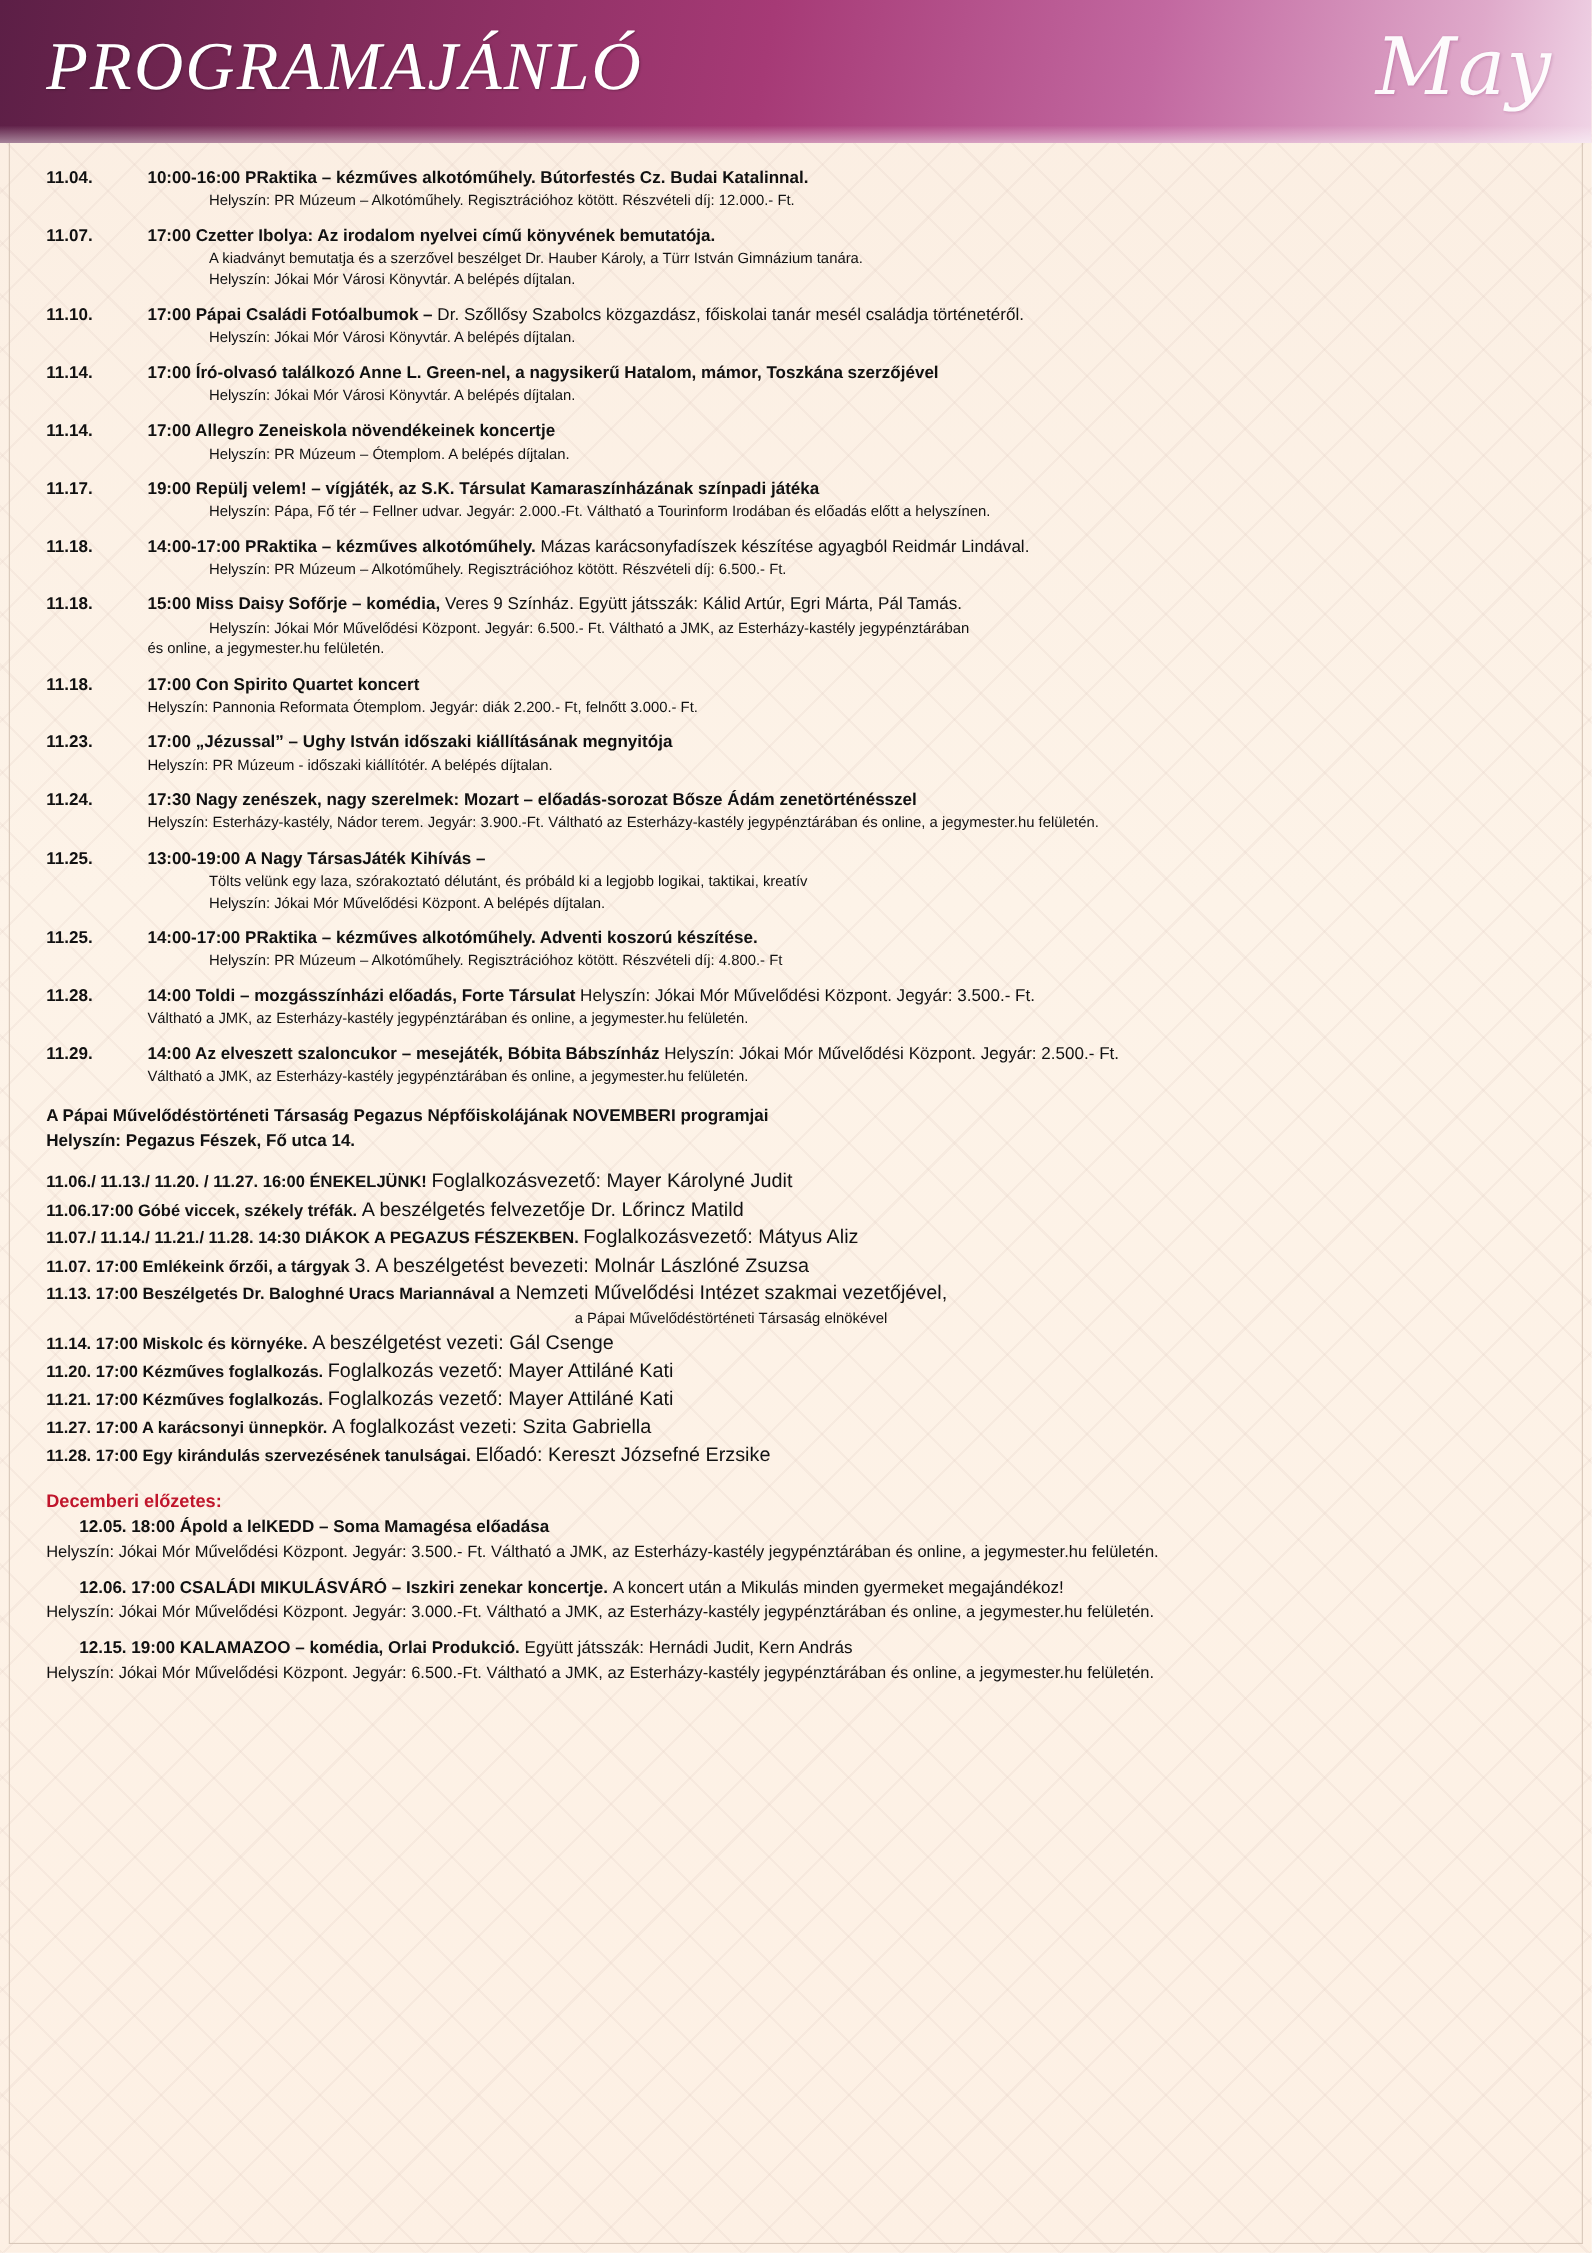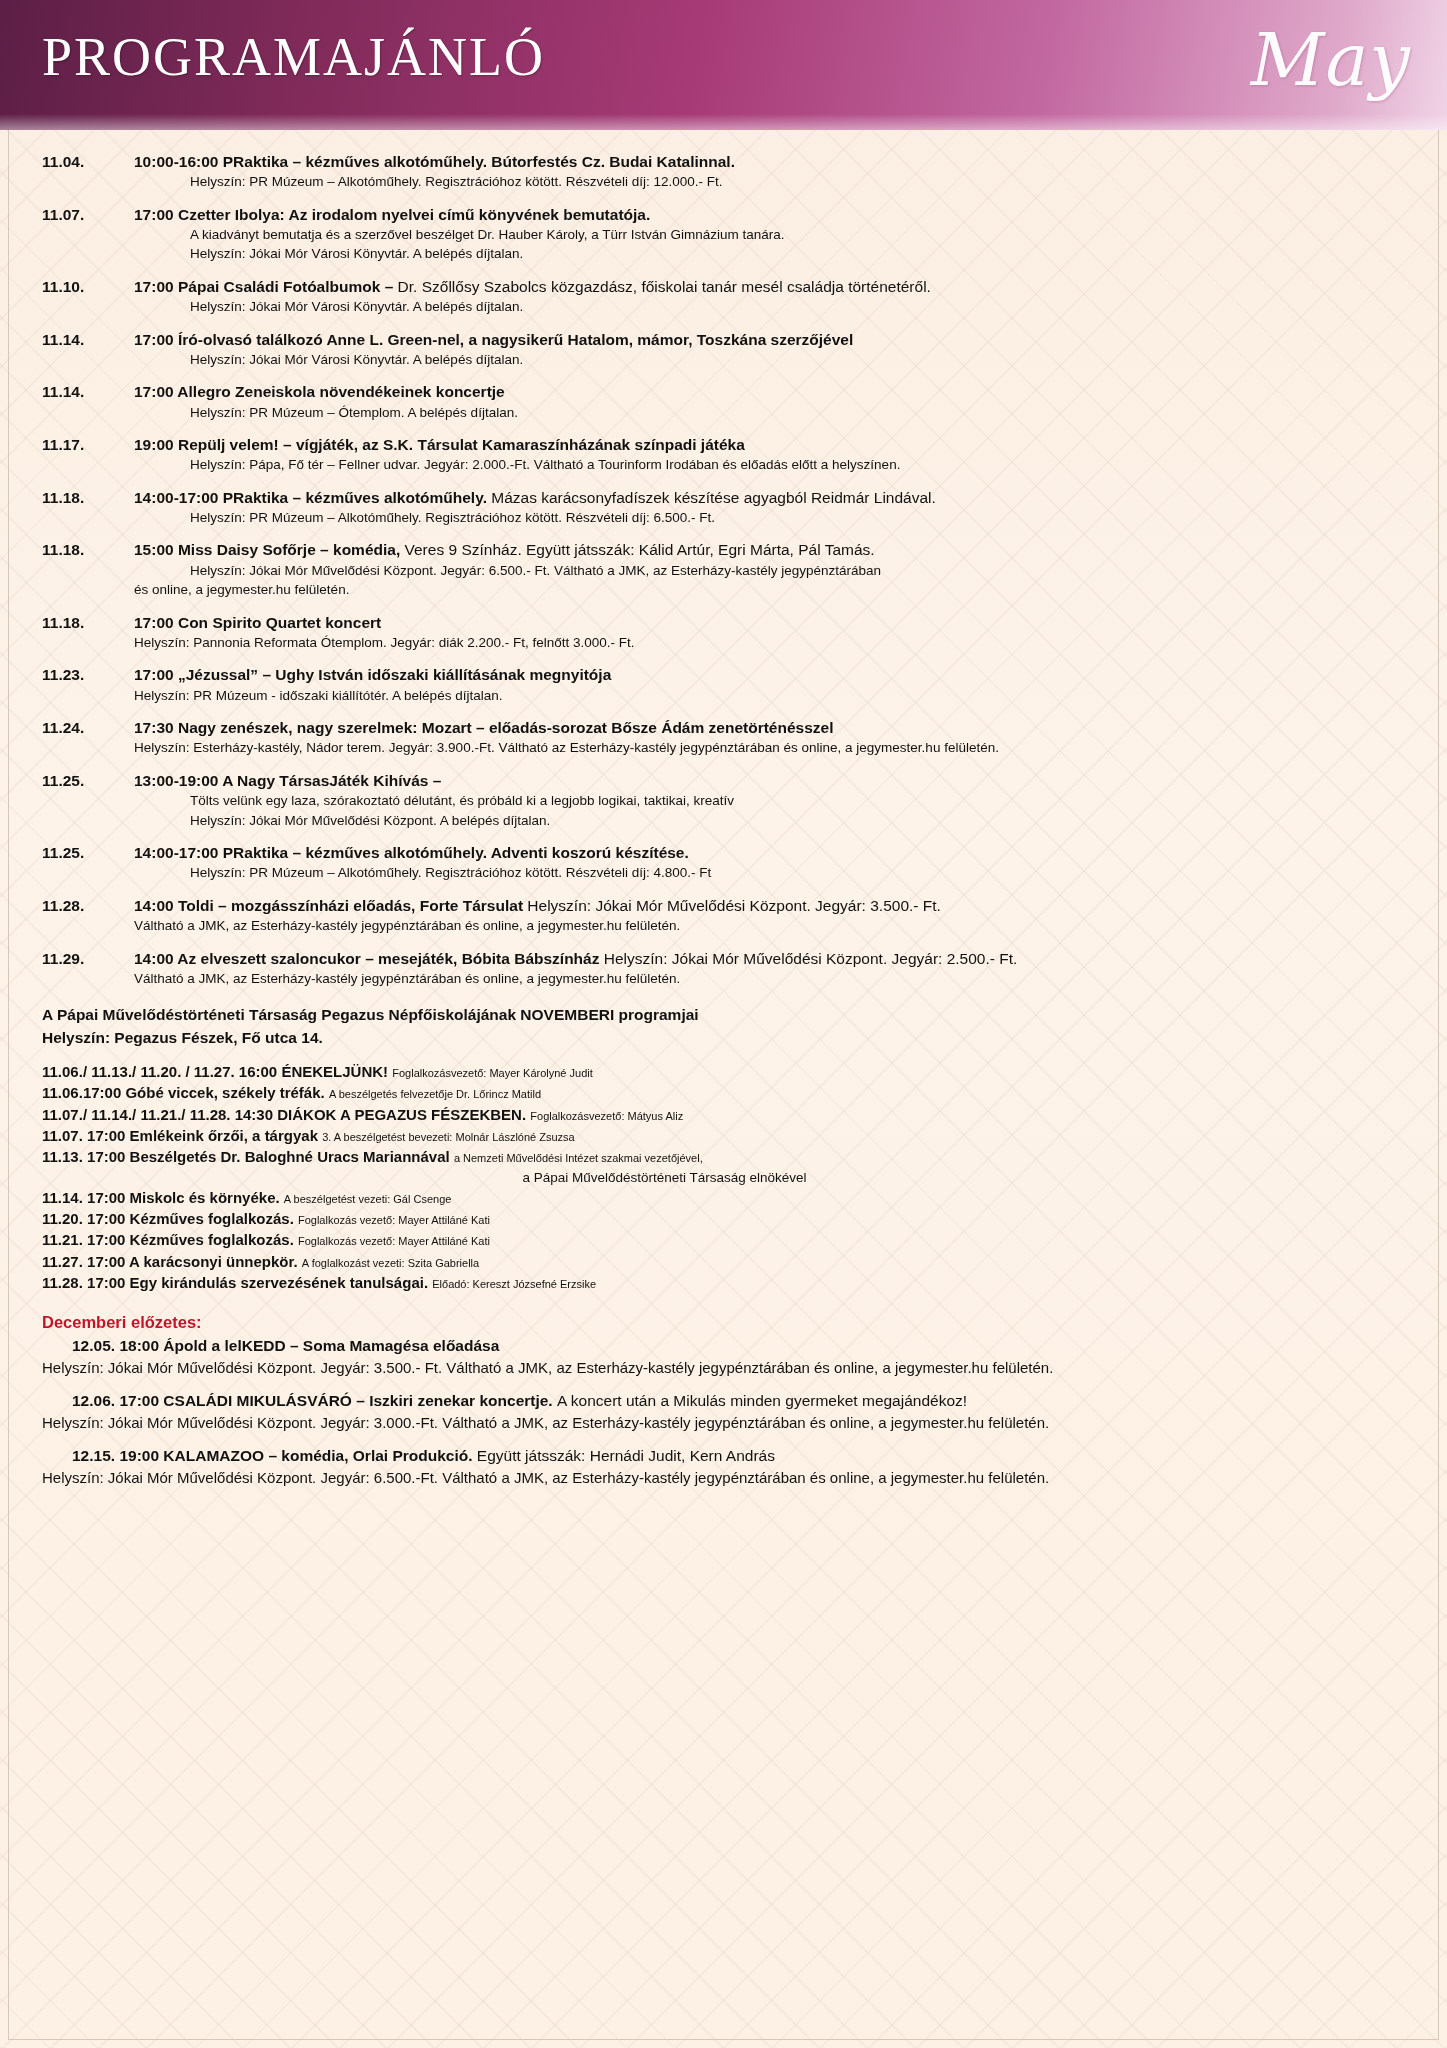--- a/index.html
+++ b/index.html
@@ -44,24 +44,25 @@
     left: 0; right: 0; bottom: 0;
     height: 16px;
     background: linear-gradient(180deg, rgba(255,255,255,0) 0%, rgba(255,255,255,0.45) 100%);
   }
   .header-title {
     position: absolute;
     left: 42px;
     top: 26px;
     color: #ffffff;
     font-family: "Liberation Serif", serif;
-    font-size: 54px;
+    font-size: 62px;
     letter-spacing: 2px;
     font-weight: normal;
     text-shadow: 1px 1px 2px rgba(0,0,0,0.25);
+    font-style: italic;
   }
   .header-month {
     position: absolute;
     right: 36px;
     top: 18px;
     color: #ffffff;
     font-family: "DejaVu Serif", serif;
     font-style: italic;
     font-size: 72px;
     letter-spacing: 1px;
@@ -115,21 +116,21 @@
     margin-top: 16px;
     margin-bottom: 12px;
   }
   .peg-row {
     font-size: 15px;
     line-height: 1.42;
     font-weight: bold;
   }
   .peg-row .norm {
     font-weight: normal;
-    font-size: 11px;
+    font-size: 18px;
     text-align: right;
   }
   .peg-indent {
     display: block;
     text-align: center;
     font-weight: normal;
     font-size: 13.5px;
     padding-right: 120px;
   }
 

